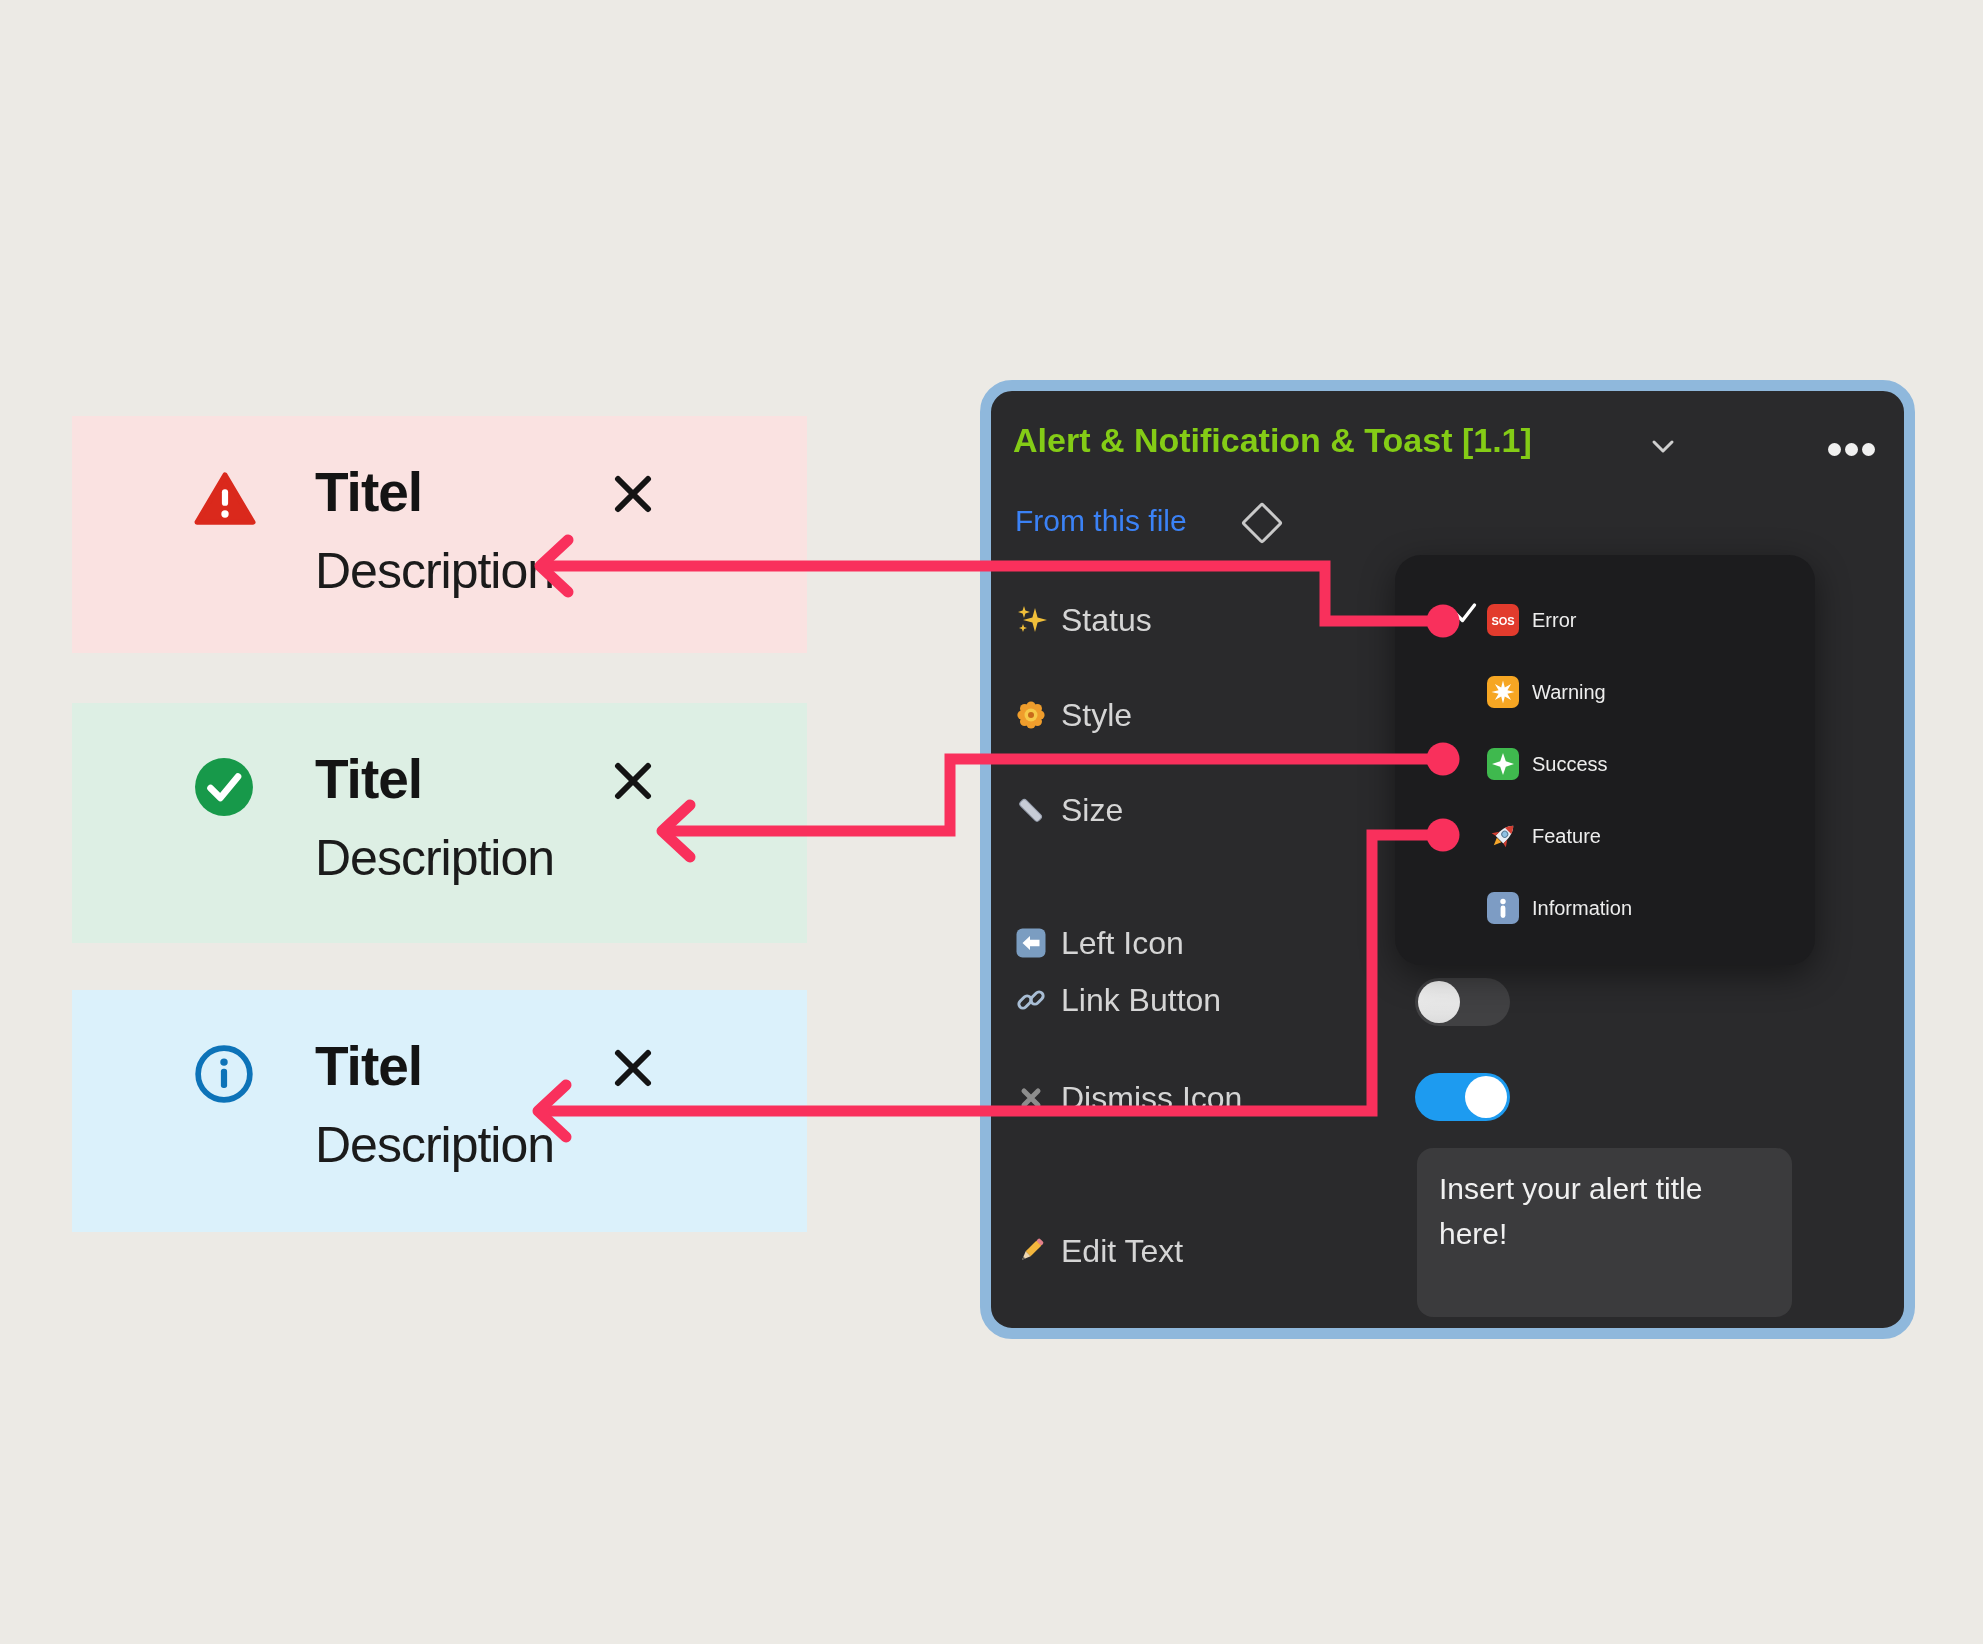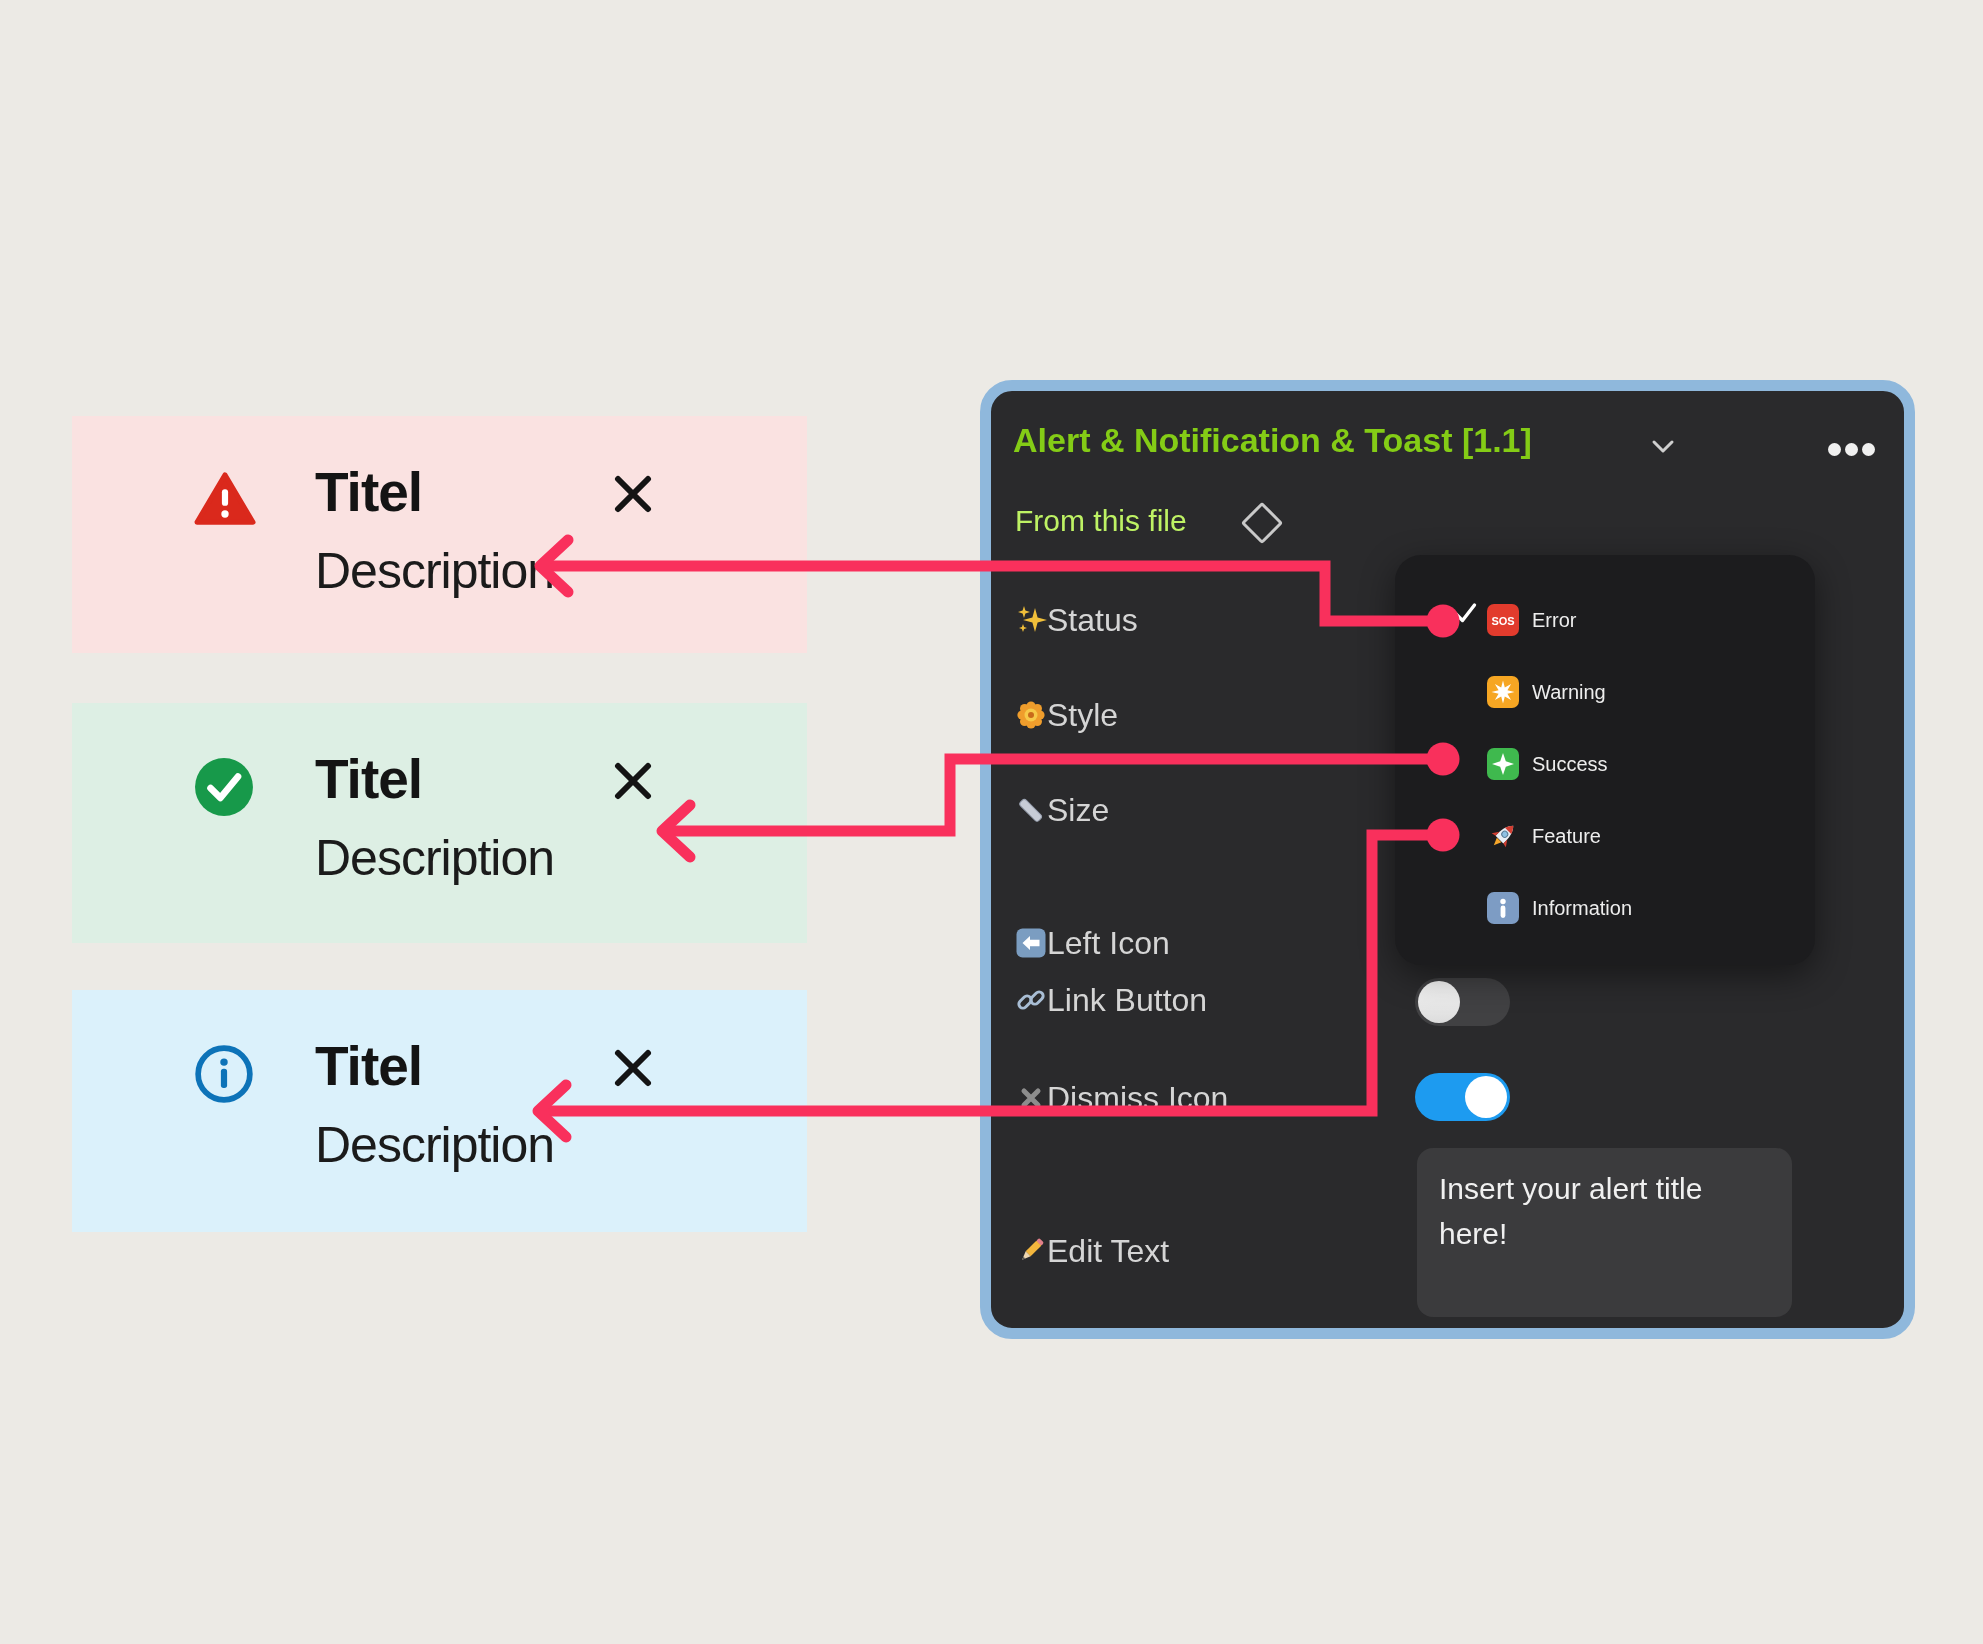--- a/index.html
+++ b/index.html
@@ -20,23 +20,23 @@
   
   .panel{
     position:absolute;left:980px;top:380px;width:935px;height:959px;
     box-sizing:border-box;border:11px solid #8fb8dc;border-radius:32px;
     background:#2a2a2c;
   }
   .panel-title{position:absolute;left:22px;top:30px;font-size:34px;font-weight:700;color:#84cc16;white-space:nowrap;}
   .title-chevron{position:absolute;left:660px;top:48px;width:24px;height:16px;cursor:pointer;}
   .kebab{position:absolute;left:837px;top:52px;display:flex;gap:4px;cursor:pointer;}
   .kebab i{width:13px;height:13px;border-radius:50%;background:#f0f0f0;}
-  .panel-sub{position:absolute;left:24px;top:112px;font-size:30px;color:#bef264;line-height:36px;}
+  .panel-sub{position:absolute;left:24px;top:112px;font-size:30px;color:#3b82f6;line-height:36px;}
   .diamond{position:absolute;left:256px;top:117px;width:24px;height:24px;border:3px solid #c9c9c9;border-radius:3px;transform:rotate(45deg);}
-  .prow{position:absolute;left:24px;height:40px;display:flex;align-items:center;cursor:pointer;}
+  .prow{position:absolute;left:24px;height:40px;display:flex;align-items:center;gap:14px;cursor:pointer;}
   .p-icon{width:32px;height:32px;flex:none;}
   .p-label{font-size:32px;color:#d5d5d5;white-space:nowrap;}
   .row-status{top:209px;}  .row-style{top:304px;}  .row-size{top:399px;}
   .row-lefticon{top:494px;margin-top:38px;}.row-link{top:589px;}   .row-dismiss{top:687px;}
   .row-edittext{top:822px;margin-top:18px;}
   .toggle{position:absolute;left:424px;width:95px;height:48px;border-radius:24px;cursor:pointer;}
   .toggle .knob{position:absolute;top:3px;width:42px;height:42px;border-radius:50%;background:#fff;}
   .toggle-off{top:587px;background:#414143;}
   .toggle-off .knob{left:3px;background:linear-gradient(180deg,#fafafa,#dcdcdc);}
   .toggle-on{top:682px;background:#1d9bf0;}

